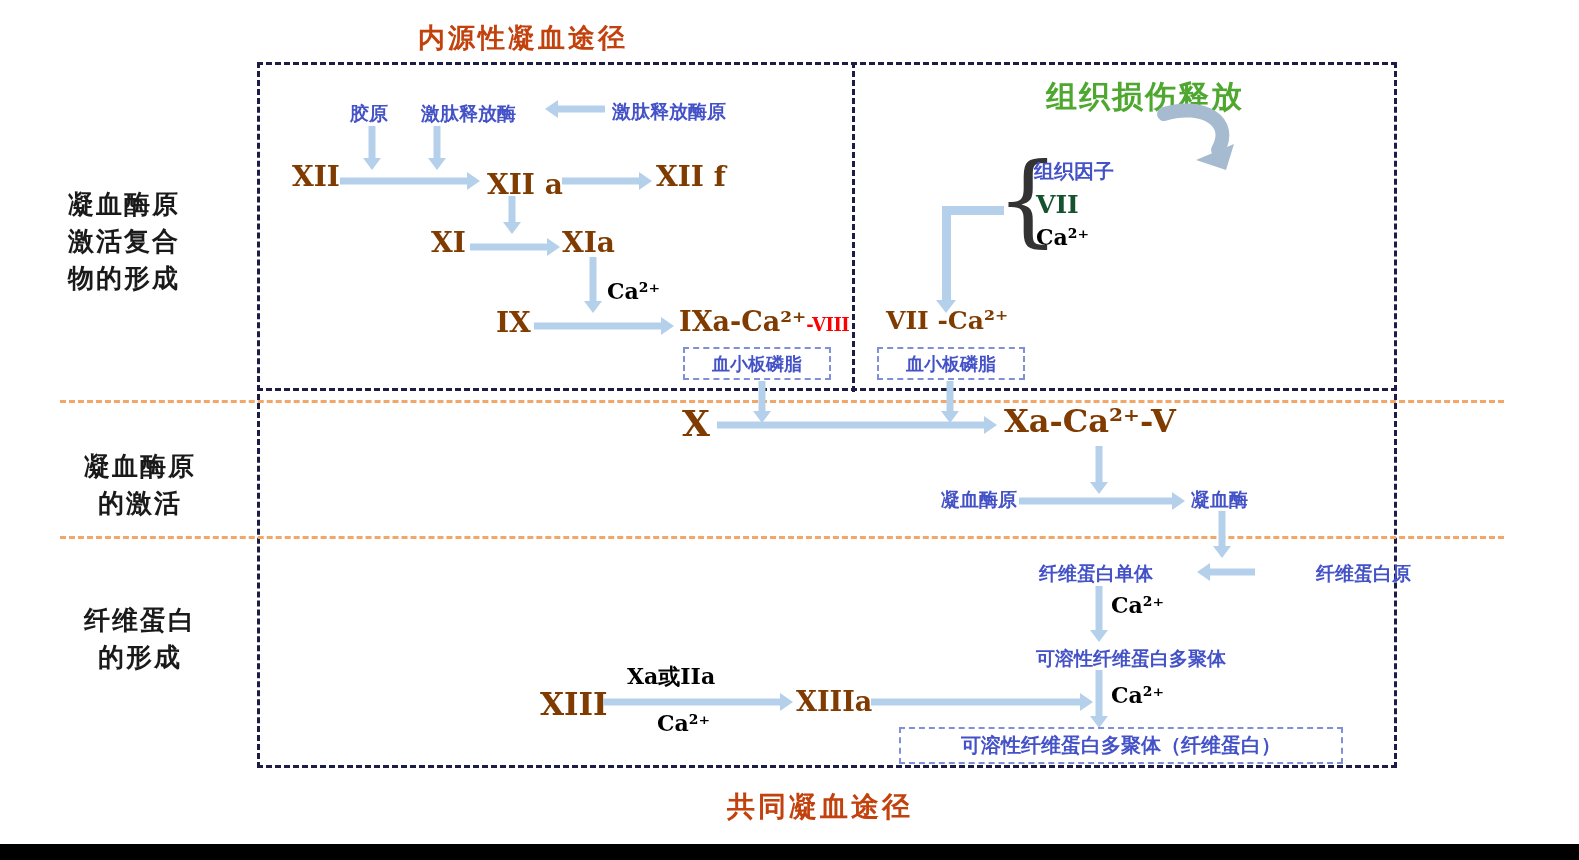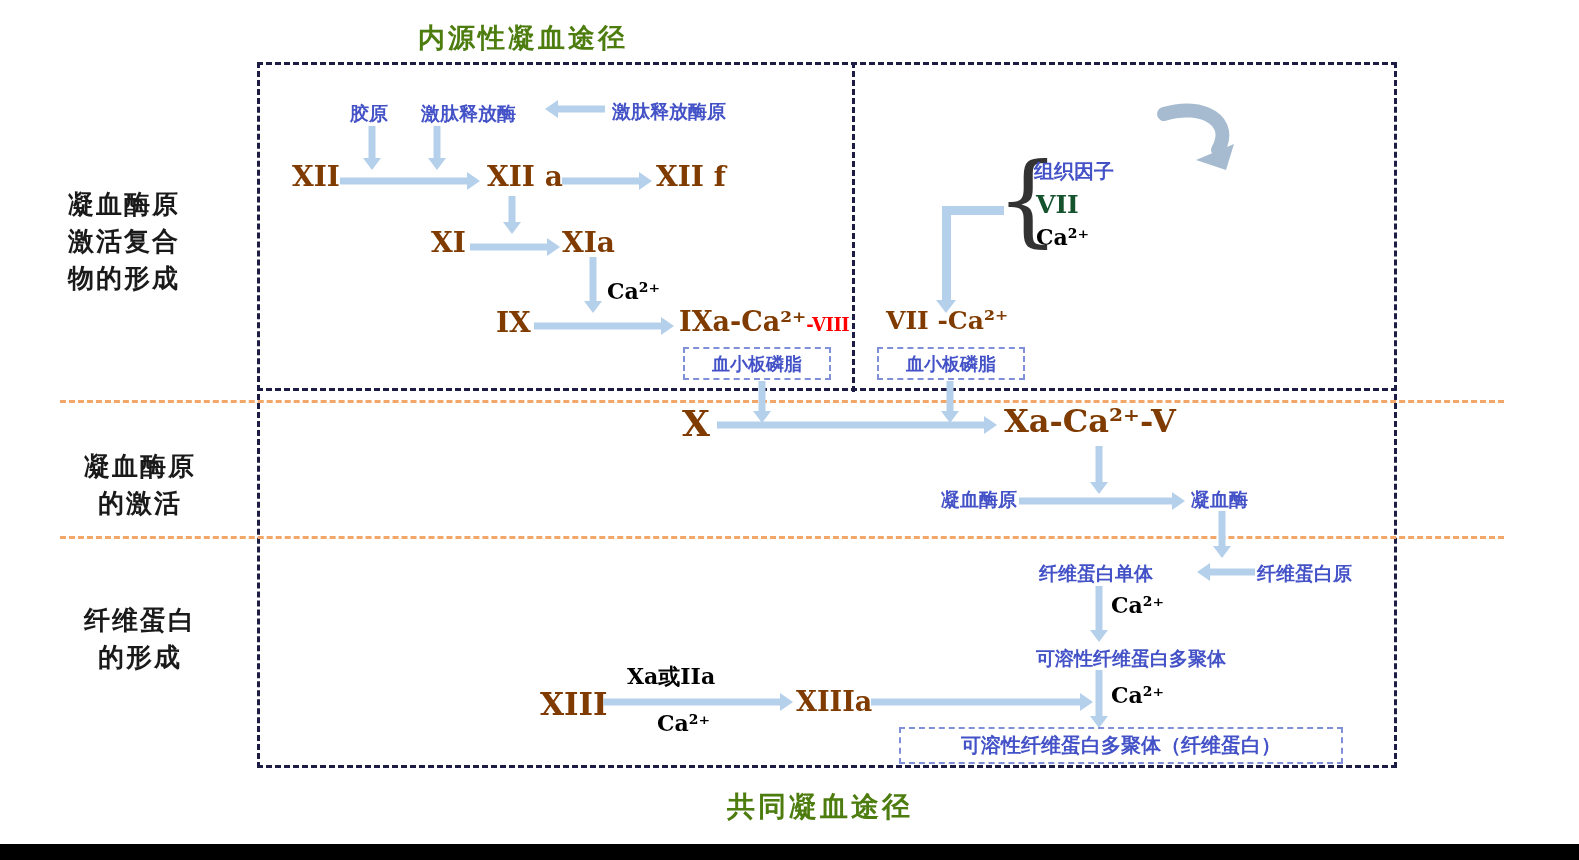--- a/index.html
+++ b/index.html
@@ -2,21 +2,21 @@
 <html><head>
 <meta charset="utf-8">
 <style>
   * { box-sizing: border-box; margin: 0; padding: 0; }
   body { margin: 0; background: #fff; }
   .canvas {
     position: relative; width: 1579px; height: 860px; background: #ffffff;
     font-family: "DejaVu Sans", "Liberation Sans", sans-serif; overflow: hidden;
   }
   .abs { position: absolute; }
-  .orange-h { color: #4d7c0f; font-weight: 700; letter-spacing: 3px; }
+  .orange-h { color: #c2410c; font-weight: 700; letter-spacing: 3px; }
   .green-h { color: #4EA72E; font-weight: 700; letter-spacing: 2px; }
   .blue-label { color: #4452C7; font-weight: 700; font-size: 19px; white-space: nowrap; }
   .factor { font-family: "DejaVu Serif", "Liberation Serif", serif; color: #7F3B00; font-weight: 700; white-space: nowrap; }
   .blacklab { font-family: "DejaVu Serif", "Liberation Serif", serif; color: #000; font-weight: 600; white-space: nowrap; }
   .stage-label { color: #1a1a1a; font-weight: 700; font-size: 26px; line-height: 37px; letter-spacing: 2px; text-align: center; width: 116px; }
   .dashed-box { border: 3px dashed #1c1c44; }
   .blue-box { border: 2px dashed #8090D8; color: #4452C7; font-weight: 700;
               display: flex; align-items: center; justify-content: center; white-space: nowrap; }
   
   .ar { position: absolute; }
@@ -37,20 +37,21 @@
 
 <div class="canvas">
 
   <div class="abs dashed-box" style="left:257px; top:62px; width:1140px; height:706px;"></div>
   <div class="abs" style="left:852px; top:62px; width:0; height:330px; border-left:3px dashed #1c1c44;"></div>
   <div class="abs" style="left:257px; top:388px; width:1140px; border-top:3px dashed #1c1c44;"></div>
   <div class="abs hline-orange" style="left:60px; top:400px; width:1444px;"></div>
   <div class="abs hline-orange" style="left:60px; top:536px; width:1444px;"></div>
 
   <div class="abs orange-h" style="left:418px; top:20px; font-size:27px;">内源性凝血途径</div>
+  <div class="abs green-h" style="left:1046px; top:76px; font-size:31px;">组织损伤释放</div>
   <div class="abs orange-h" style="left:727px; top:788px; font-size:28px;">共同凝血途径</div>
 
   <svg class="abs" style="left:1150px; top:102px;" width="92" height="72" viewBox="0 0 92 72">
     <path d="M14 12 C 54 0, 84 20, 68 48" fill="none" stroke="#A7BBD0" stroke-width="14" stroke-linecap="round"></path>
     <polygon points="84,42 46,58 76,68" fill="#A7BBD0"></polygon>
   </svg>
 
   <div class="abs stage-label" style="left:66px; top:186px;">
     <div>凝血酶原</div>
     <div>激活复合</div>
@@ -80,21 +81,21 @@
   <div class="ar ar-d" style="left:428px; top:126px; width:18px; height:44px;">
       <i class="shaft"></i>
       <i class="head"></i>
     </div>
 
   <div class="abs factor" style="left:292px; top:160px; font-size:28px;">XII</div>
   <div class="ar ar-r" style="left:340px; top:172px; width:140px; height:18px;">
       <i class="shaft"></i>
       <i class="head"></i>
     </div>
-  <div class="abs factor" style="left:487px; top:160px; font-size:28px;">XII a</div>
+  <div class="abs factor" style="left:487px; top:168px; font-size:28px;">XII a</div>
   <div class="ar ar-r" style="left:562px; top:172px; width:90px; height:18px;">
       <i class="shaft"></i>
       <i class="head"></i>
     </div>
   <div class="abs factor" style="left:656px; top:160px; font-size:28px;">XII f</div>
 
   <div class="ar ar-d" style="left:503px; top:196px; width:18px; height:38px;">
       <i class="shaft"></i>
       <i class="head"></i>
     </div>
@@ -167,21 +168,21 @@
   <div class="ar ar-d" style="left:1213px; top:511px; width:18px; height:47px;">
       <i class="shaft"></i>
       <i class="head"></i>
     </div>
 
   <div class="abs blue-label" style="left:1039px; top:561px;">纤维蛋白单体</div>
   <div class="ar ar-l" style="left:1197px; top:564px; width:58px; height:16px;">
       <i class="shaft"></i>
       <i class="head"></i>
     </div>
-  <div class="abs blue-label" style="left:1257px; top:561px;">纤维蛋白原</div>
+  <div class="abs blue-label" style="left:1316px; top:561px;">纤维蛋白原</div>
 
   <div class="ar ar-d" style="left:1090px; top:586px; width:18px; height:56px;">
       <i class="shaft"></i>
       <i class="head"></i>
     </div>
   <div class="abs blacklab" style="left:1111px; top:592px; font-size:22px;">Ca²⁺</div>
 
   <div class="abs blue-label" style="left:1036px; top:646px;">可溶性纤维蛋白多聚体</div>
 
   <div class="ar ar-d" style="left:1090px; top:670px; width:18px; height:58px;">

